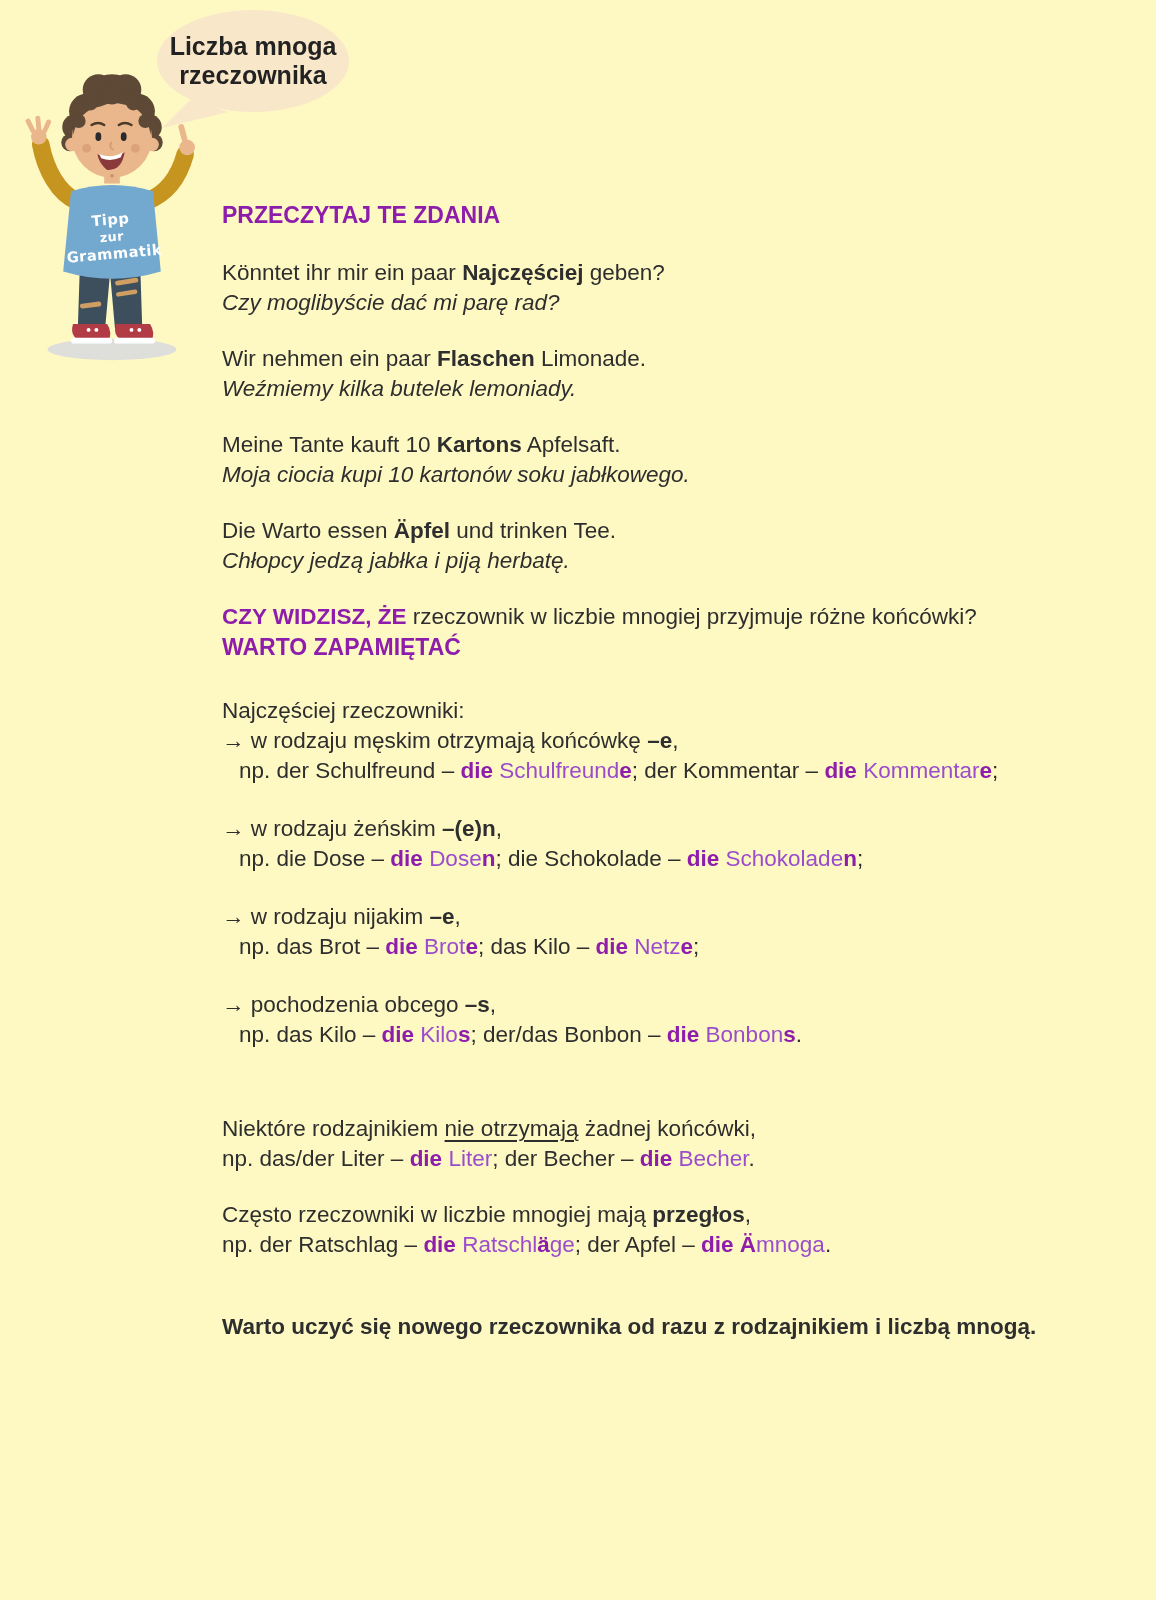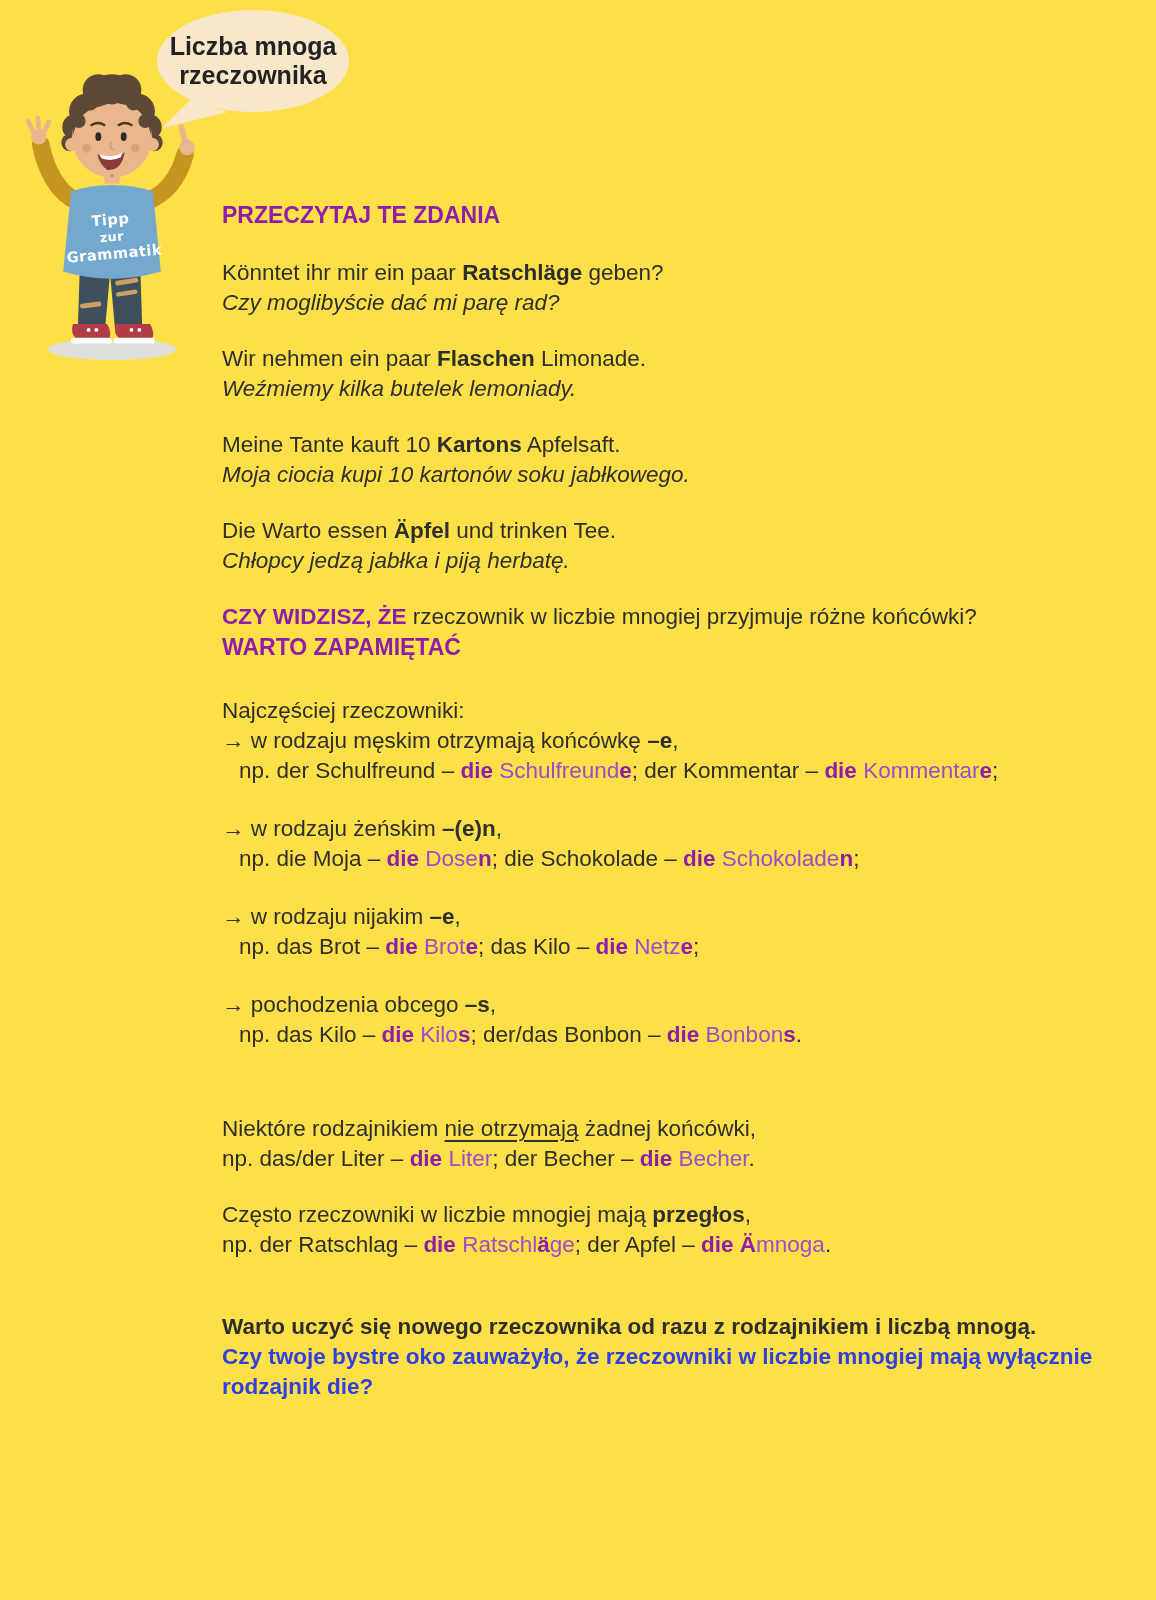--- a/index.html
+++ b/index.html
@@ -1,21 +1,21 @@
 <!DOCTYPE html>
 <html lang="pl"><head>
 <meta charset="utf-8">
 <style>
   html,body{margin:0;padding:0;}
   body{background:#ffffff;}
   .page{
     position:relative;
     width:1156px;
     height:1600px;
-    background:#fde047;
+    background:#fef9c3;
     overflow:hidden;
     font-family:"Liberation Sans","DejaVu Sans",sans-serif;
     color:#2e2e2e;
     font-size:22.5px;
     line-height:30px;
   }
 
   
   .bubble{
     position:absolute;
@@ -167,21 +167,21 @@
       <path d="M87,112 Q100,117 111,110 L109,115 Q99,120 89,116 Z" fill="#ffffff"></path>
       <circle cx="100" cy="134" r="1.8" fill="#c98f66"></circle>
     </g>
   </svg>
 
   <div class="content">
 
     <h2 class="purple-heading">PRZECZYTAJ TE ZDANIA</h2>
 
     <div class="pair">
-      <p class="de"><span>Könntet ihr mir ein paar </span><span class="seg-b">Ratschläge</span><span> geben?</span></p>
+      <p class="de"><span>Könntet ihr mir ein paar </span><span class="seg-b">Najczęściej</span><span> geben?</span></p>
       <p class="pl">Czy moglibyście dać mi parę rad?</p>
     </div>
 
     <div class="pair">
       <p class="de"><span>Wir nehmen ein paar </span><span class="seg-b">Flaschen</span><span> Limonade.</span></p>
       <p class="pl">Weźmiemy kilka butelek lemoniady.</p>
     </div>
 
     <div class="pair">
       <p class="de"><span>Meine Tante kauft 10 </span><span class="seg-b">Kartons</span><span> Apfelsaft.</span></p>
@@ -198,21 +198,21 @@
     <h2 class="purple-heading h2b">WARTO ZAPAMIĘTAĆ</h2>
 
     <div class="rule-group">
       <p class="intro">Najczęściej rzeczowniki:</p>
       <p class="rule-head"><span>→ w rodzaju męskim otrzymają końcówkę </span><span class="seg-b">–e</span><span>,</span></p>
       <p class="rule-example"><span>np. der Schulfreund – </span><span class="seg-pb">die </span><span class="seg-p">Schulfreund</span><span class="seg-pb">e</span><span>; der Kommentar – </span><span class="seg-pb">die </span><span class="seg-p">Kommentar</span><span class="seg-pb">e</span><span>;</span></p>
     </div>
 
     <div class="rule-group">
       <p class="rule-head"><span>→ w rodzaju żeńskim </span><span class="seg-b">–(e)n</span><span>,</span></p>
-      <p class="rule-example"><span>np. die Moja – </span><span class="seg-pb">die </span><span class="seg-p">Dose</span><span class="seg-pb">n</span><span>; die Schokolade – </span><span class="seg-pb">die </span><span class="seg-p">Schokolade</span><span class="seg-pb">n</span><span>;</span></p>
+      <p class="rule-example"><span>np. die Dose – </span><span class="seg-pb">die </span><span class="seg-p">Dose</span><span class="seg-pb">n</span><span>; die Schokolade – </span><span class="seg-pb">die </span><span class="seg-p">Schokolade</span><span class="seg-pb">n</span><span>;</span></p>
     </div>
 
     <div class="rule-group">
       <p class="rule-head"><span>→ w rodzaju nijakim </span><span class="seg-b">–e</span><span>,</span></p>
       <p class="rule-example"><span>np. das Brot – </span><span class="seg-pb">die </span><span class="seg-p">Brot</span><span class="seg-pb">e</span><span>; das Kilo – </span><span class="seg-pb">die </span><span class="seg-p">Netz</span><span class="seg-pb">e</span><span>;</span></p>
     </div>
 
     <div class="rule-group last">
       <p class="rule-head"><span>→ pochodzenia obcego </span><span class="seg-b">–s</span><span>,</span></p>
       <p class="rule-example"><span>np. das Kilo – </span><span class="seg-pb">die </span><span class="seg-p">Kilo</span><span class="seg-pb">s</span><span>; der/das Bonbon – </span><span class="seg-pb">die </span><span class="seg-p">Bonbon</span><span class="seg-pb">s</span><span>.</span></p>
@@ -223,16 +223,15 @@
       <p><span>np. das/der Liter – </span><span class="seg-pb">die </span><span class="seg-p">Liter</span><span>; der Becher – </span><span class="seg-pb">die </span><span class="seg-p">Becher</span><span>.</span></p>
     </div>
 
     <div class="note-group last">
       <p><span>Często rzeczowniki w liczbie mnogiej mają </span><span class="seg-b">przegłos</span><span>,</span></p>
       <p><span>np. der Ratschlag – </span><span class="seg-pb">die </span><span class="seg-p">Ratschl</span><span class="seg-pb">ä</span><span class="seg-p">ge</span><span>; der Apfel – </span><span class="seg-pb">die Ä</span><span class="seg-p">mnoga</span><span>.</span></p>
     </div>
 
     <p class="bold-note">Warto uczyć się nowego rzeczownika od razu z rodzajnikiem i liczbą mnogą.</p>
 
-    <p class="blue-note">Czy twoje bystre oko zauważyło, że rzeczowniki w liczbie mnogiej mają wyłącznie rodzajnik die?</p>
 
   </div>
 </div>
 
 </body></html>

